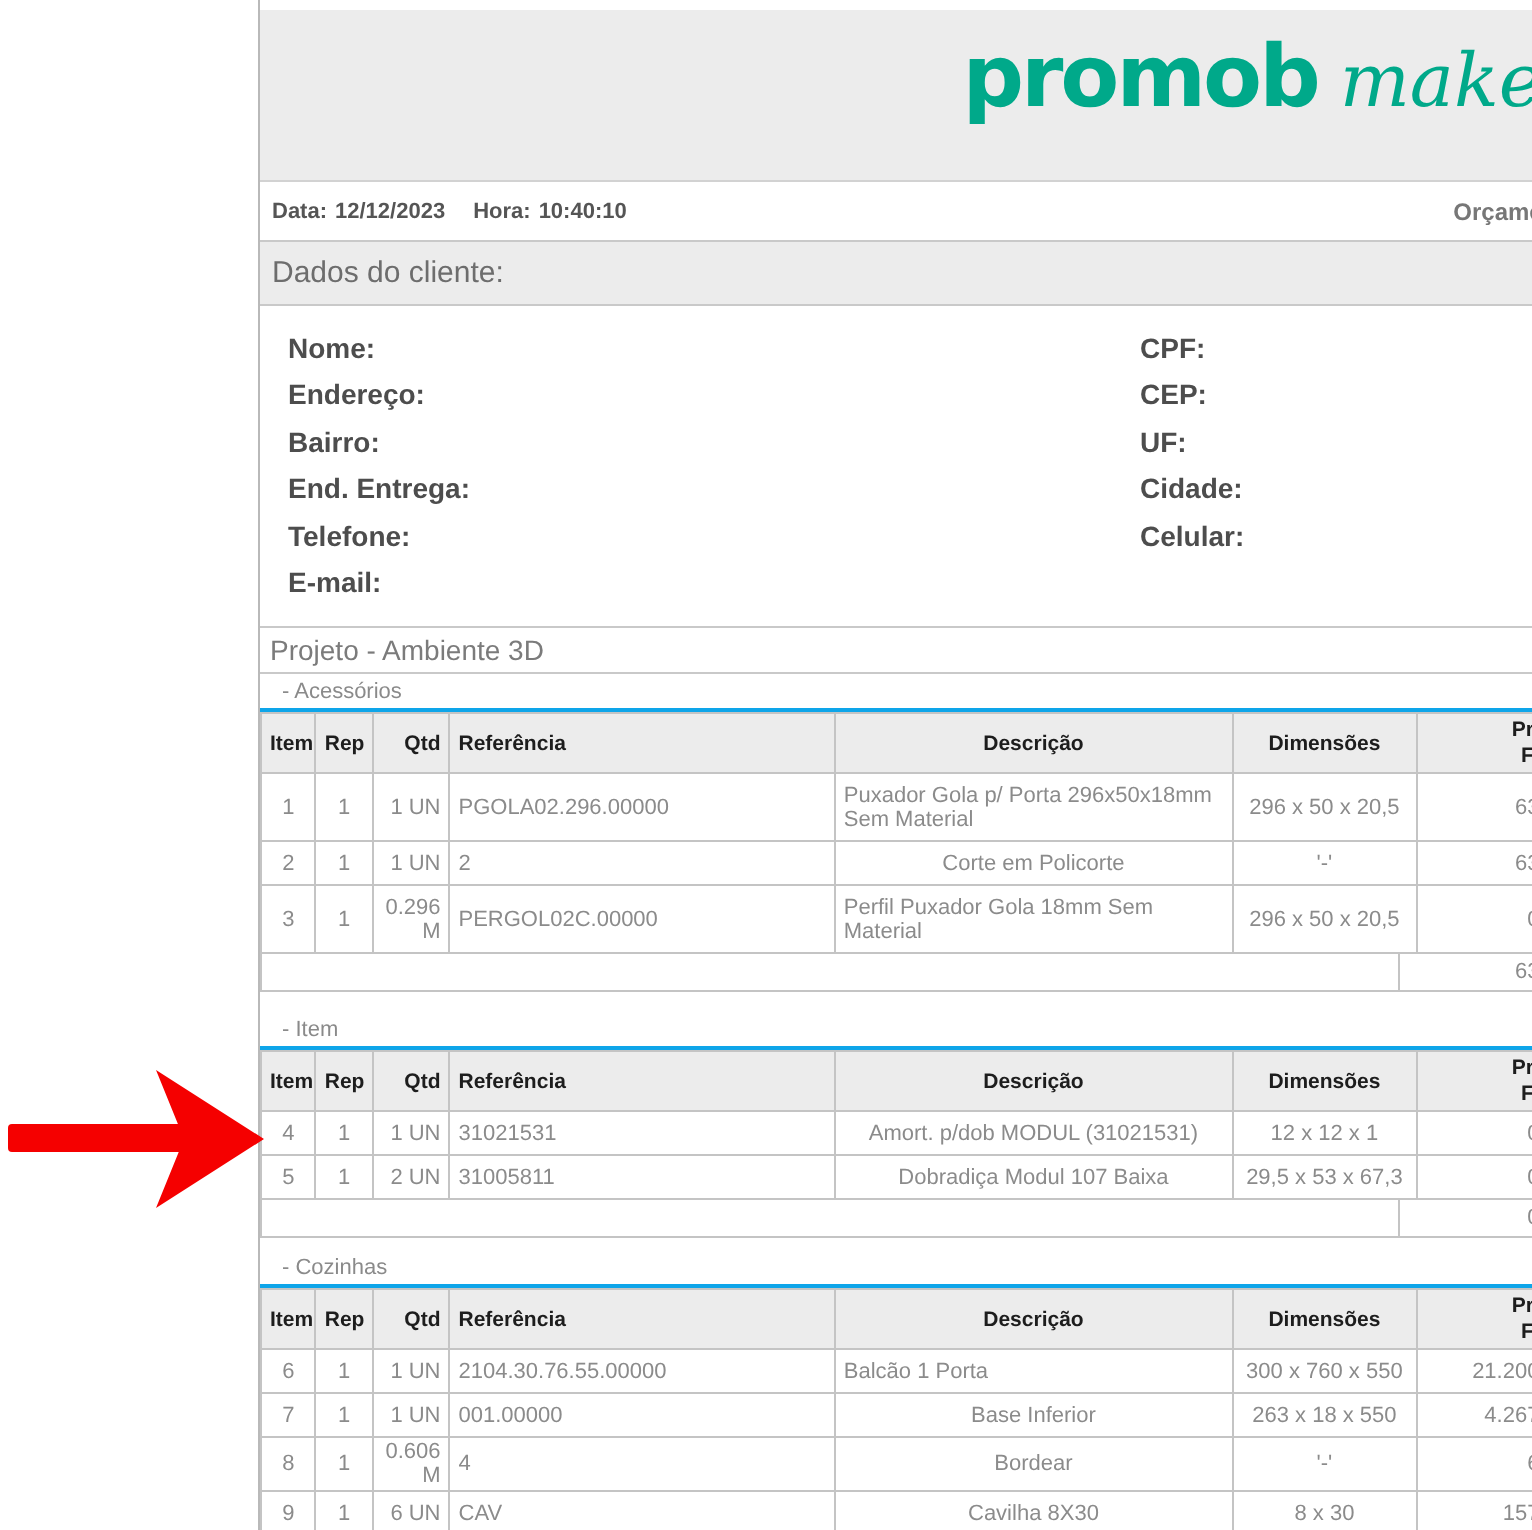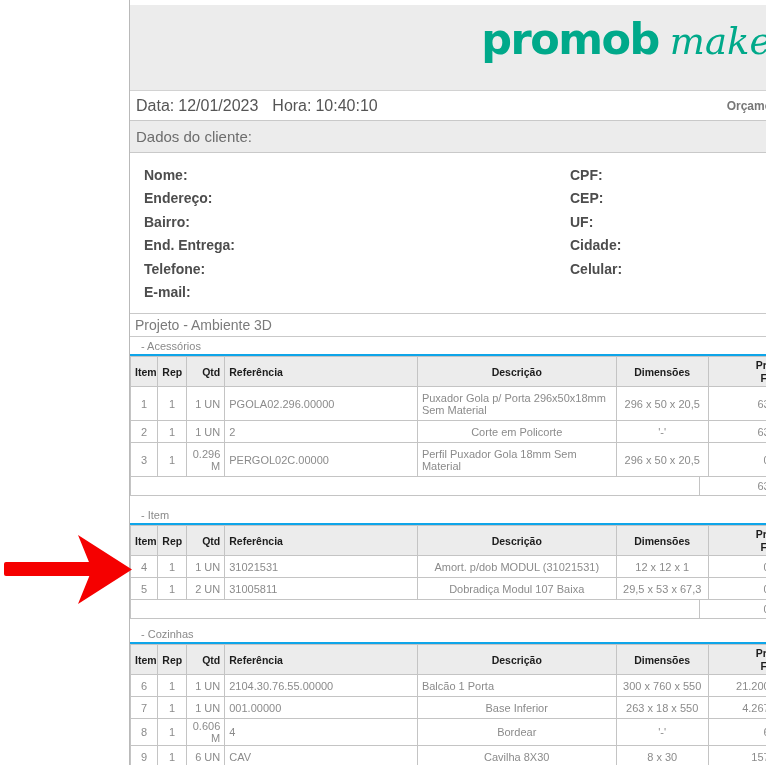--- a/index.html
+++ b/index.html
@@ -66,23 +66,23 @@
     height: 30px;
     border-bottom: 1px solid #c9c9c9;
     border-right: 1px solid #c9c9c9;
     display: flex;
     align-items: center;
     padding: 0 8px 0 6px;
     margin-right: 8px;
     box-sizing: border-box;
   }
   .date-bar .lbl {
-    font-size: 16px;
+    font-size: 11px;
     color: #555;
-    font-weight: normal;
+    font-weight: bold;
   }
   .date-bar .gap { width: 14px; }
   .date-bar .right {
     margin-left: auto;
     font-size: 12px;
     color: #777;
     font-weight: bold;
   }
 
   
@@ -238,21 +238,21 @@
 
   <div class="logo-band">
     <div class="logo-wrap">
       <span class="logo-promob">promob</span>
       <span class="logo-maker">maker</span>
     </div>
   </div>
 
   <div class="date-bar">
     <span class="lbl">Data:</span>
-    <span class="lbl" style="margin-left:4px">12/01/2023</span>
+    <span class="lbl" style="margin-left:4px">12/12/2023</span>
     <span class="gap"></span>
     <span class="lbl">Hora:</span>
     <span class="lbl" style="margin-left:4px">10:40:10</span>
     <span class="right">Orçamento</span>
   </div>
 
   <div class="section-title">Dados do cliente:</div>
 
   <div class="client-box">
     <div class="client-row">

